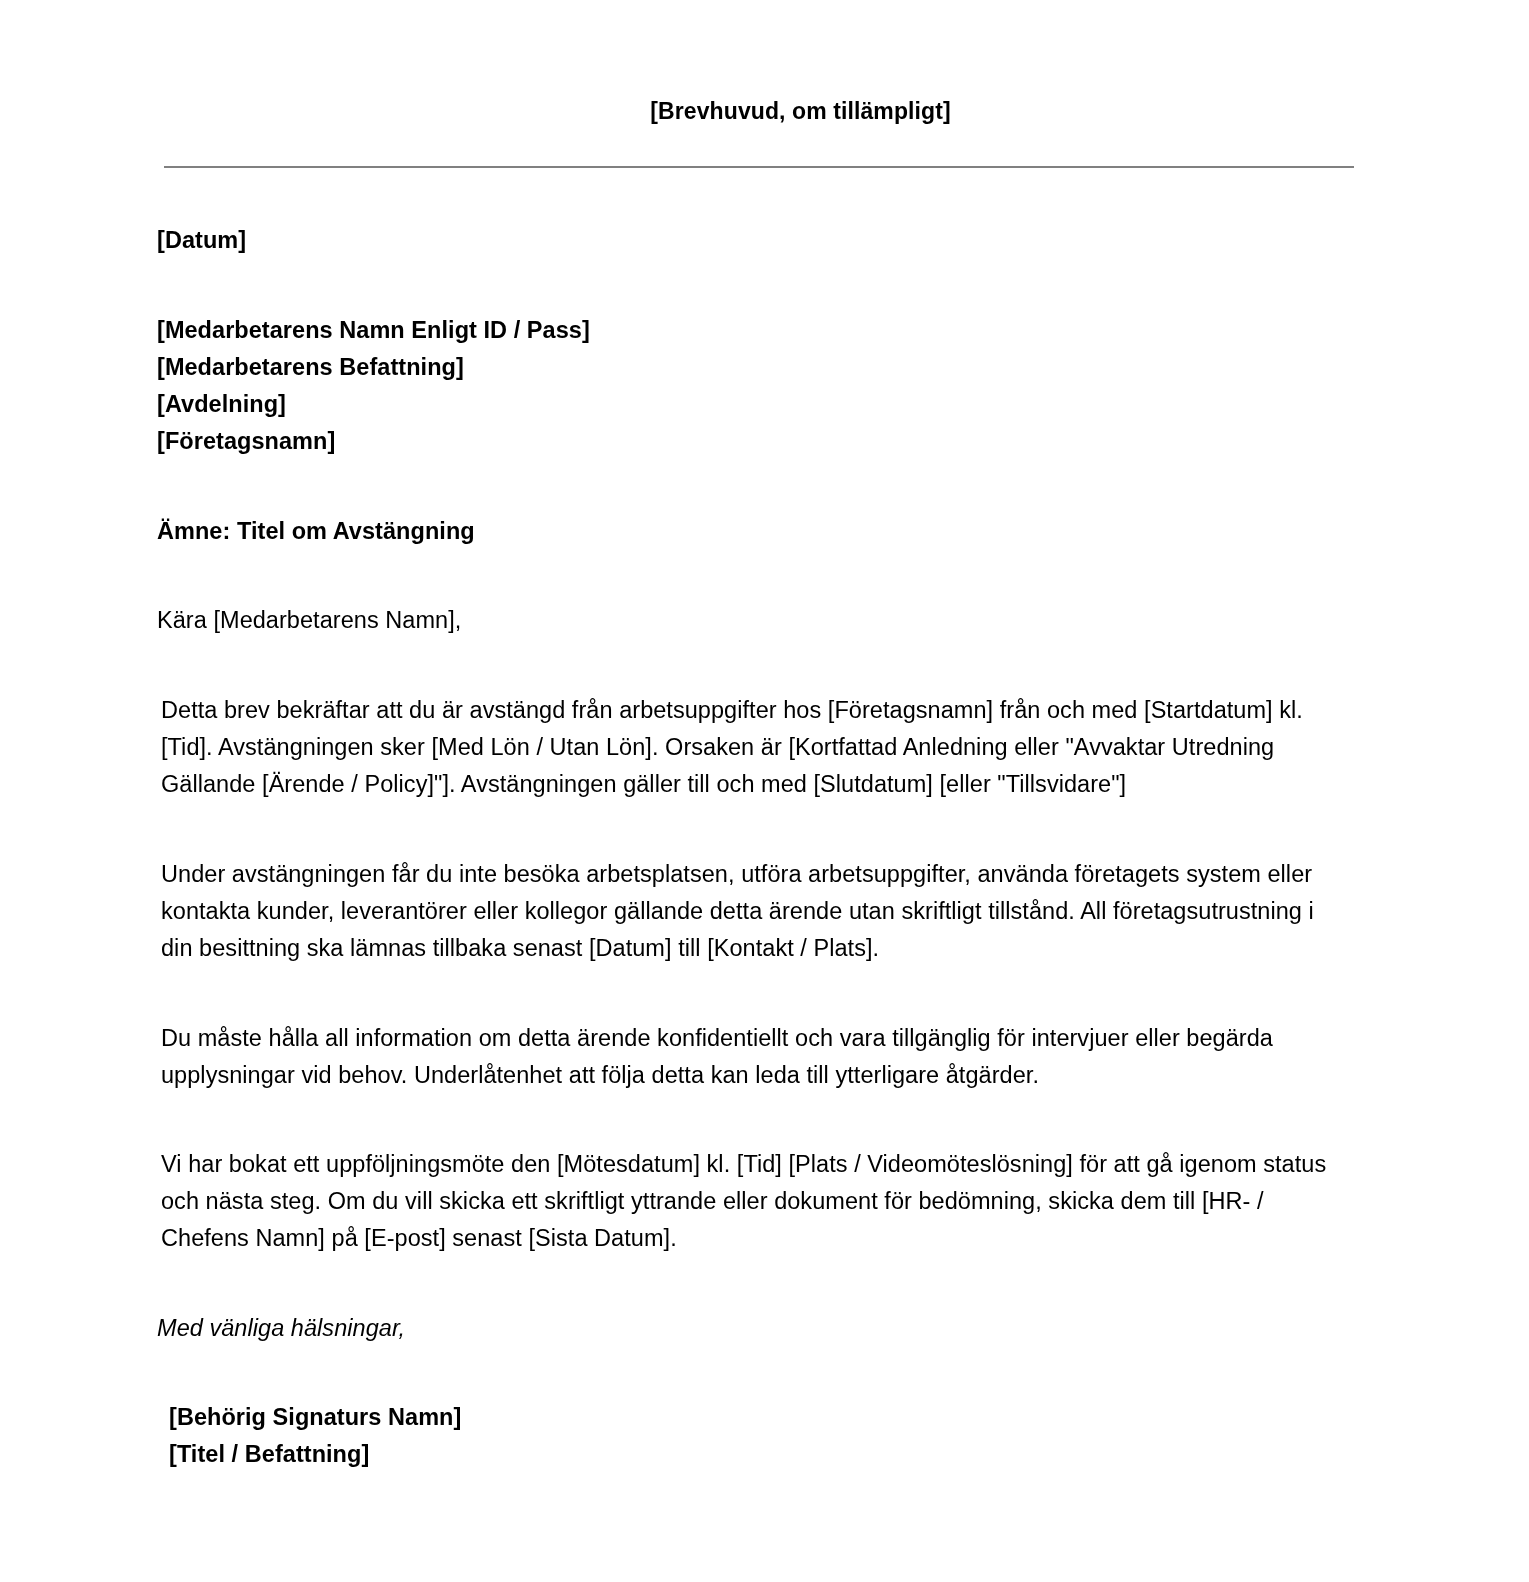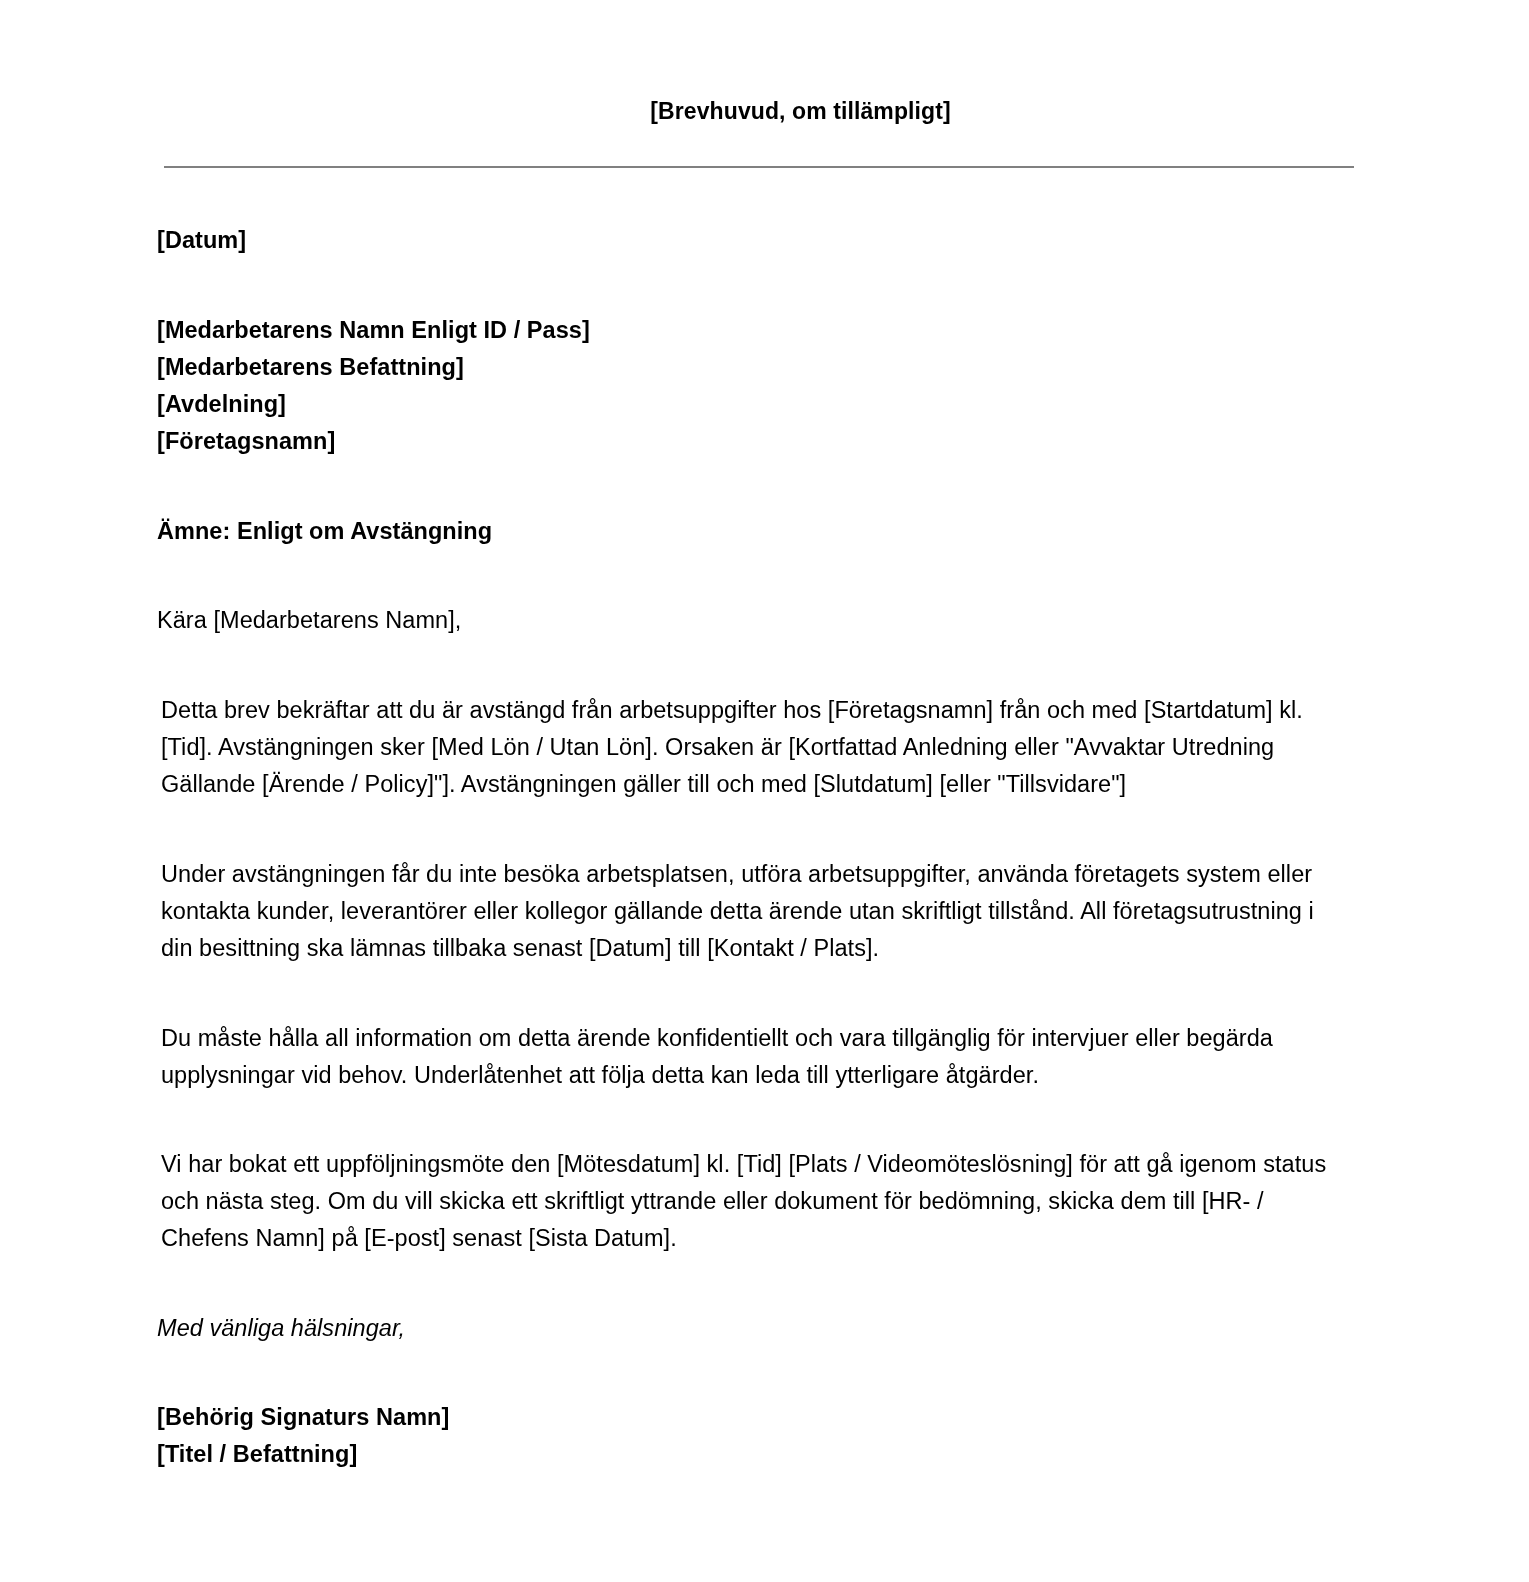--- a/index.html
+++ b/index.html
@@ -87,20 +87,21 @@
   .closing {
     margin: 0;
     font-style: italic;
   }
 
   .sig-block {
     margin-top: 52px;
   }
   .sig-block .sig-line {
     line-height: 1.57;
+    margin-left: 12px;
   }
 </style>
 </head>
 <body>
 
 <div class="page">
 
   <div class="letterhead">[Brevhuvud, om tillämpligt]</div>
 
   <hr class="divider">
@@ -112,21 +113,21 @@
     </div>
 
     <div class="block">
       <span class="addr-line">[Medarbetarens Namn Enligt ID / Pass]</span>
       <span class="addr-line">[Medarbetarens Befattning]</span>
       <span class="addr-line">[Avdelning]</span>
       <span class="addr-line">[Företagsnamn]</span>
     </div>
 
     <div class="block">
-      <div class="subject-line">Ämne: Enligt om Avstängning</div>
+      <div class="subject-line">Ämne: Titel om Avstängning</div>
     </div>
 
     <div class="block">
       <p class="salutation para"><span>Kära </span><b class="ph">[Medarbetarens Namn]</b><span>,</span></p>
     </div>
 
     <div class="block">
       <p class="para"><span>Detta brev bekräftar att du är avstängd från arbetsuppgifter hos </span><b class="ph">[Företagsnamn]</b><span> från och med </span><b class="ph">[Startdatum]</b><span> kl. </span><b class="ph">[Tid]</b><span>. Avstängningen sker </span><b class="ph">[Med Lön / Utan Lön]</b><span>. Orsaken är </span><b class="ph">[Kortfattad Anledning eller "Avvaktar Utredning Gällande [Ärende / Policy]"]</b><span>. Avstängningen gäller till och med </span><b class="ph">[Slutdatum] [eller "Tillsvidare"]</b></p>
     </div>
 

